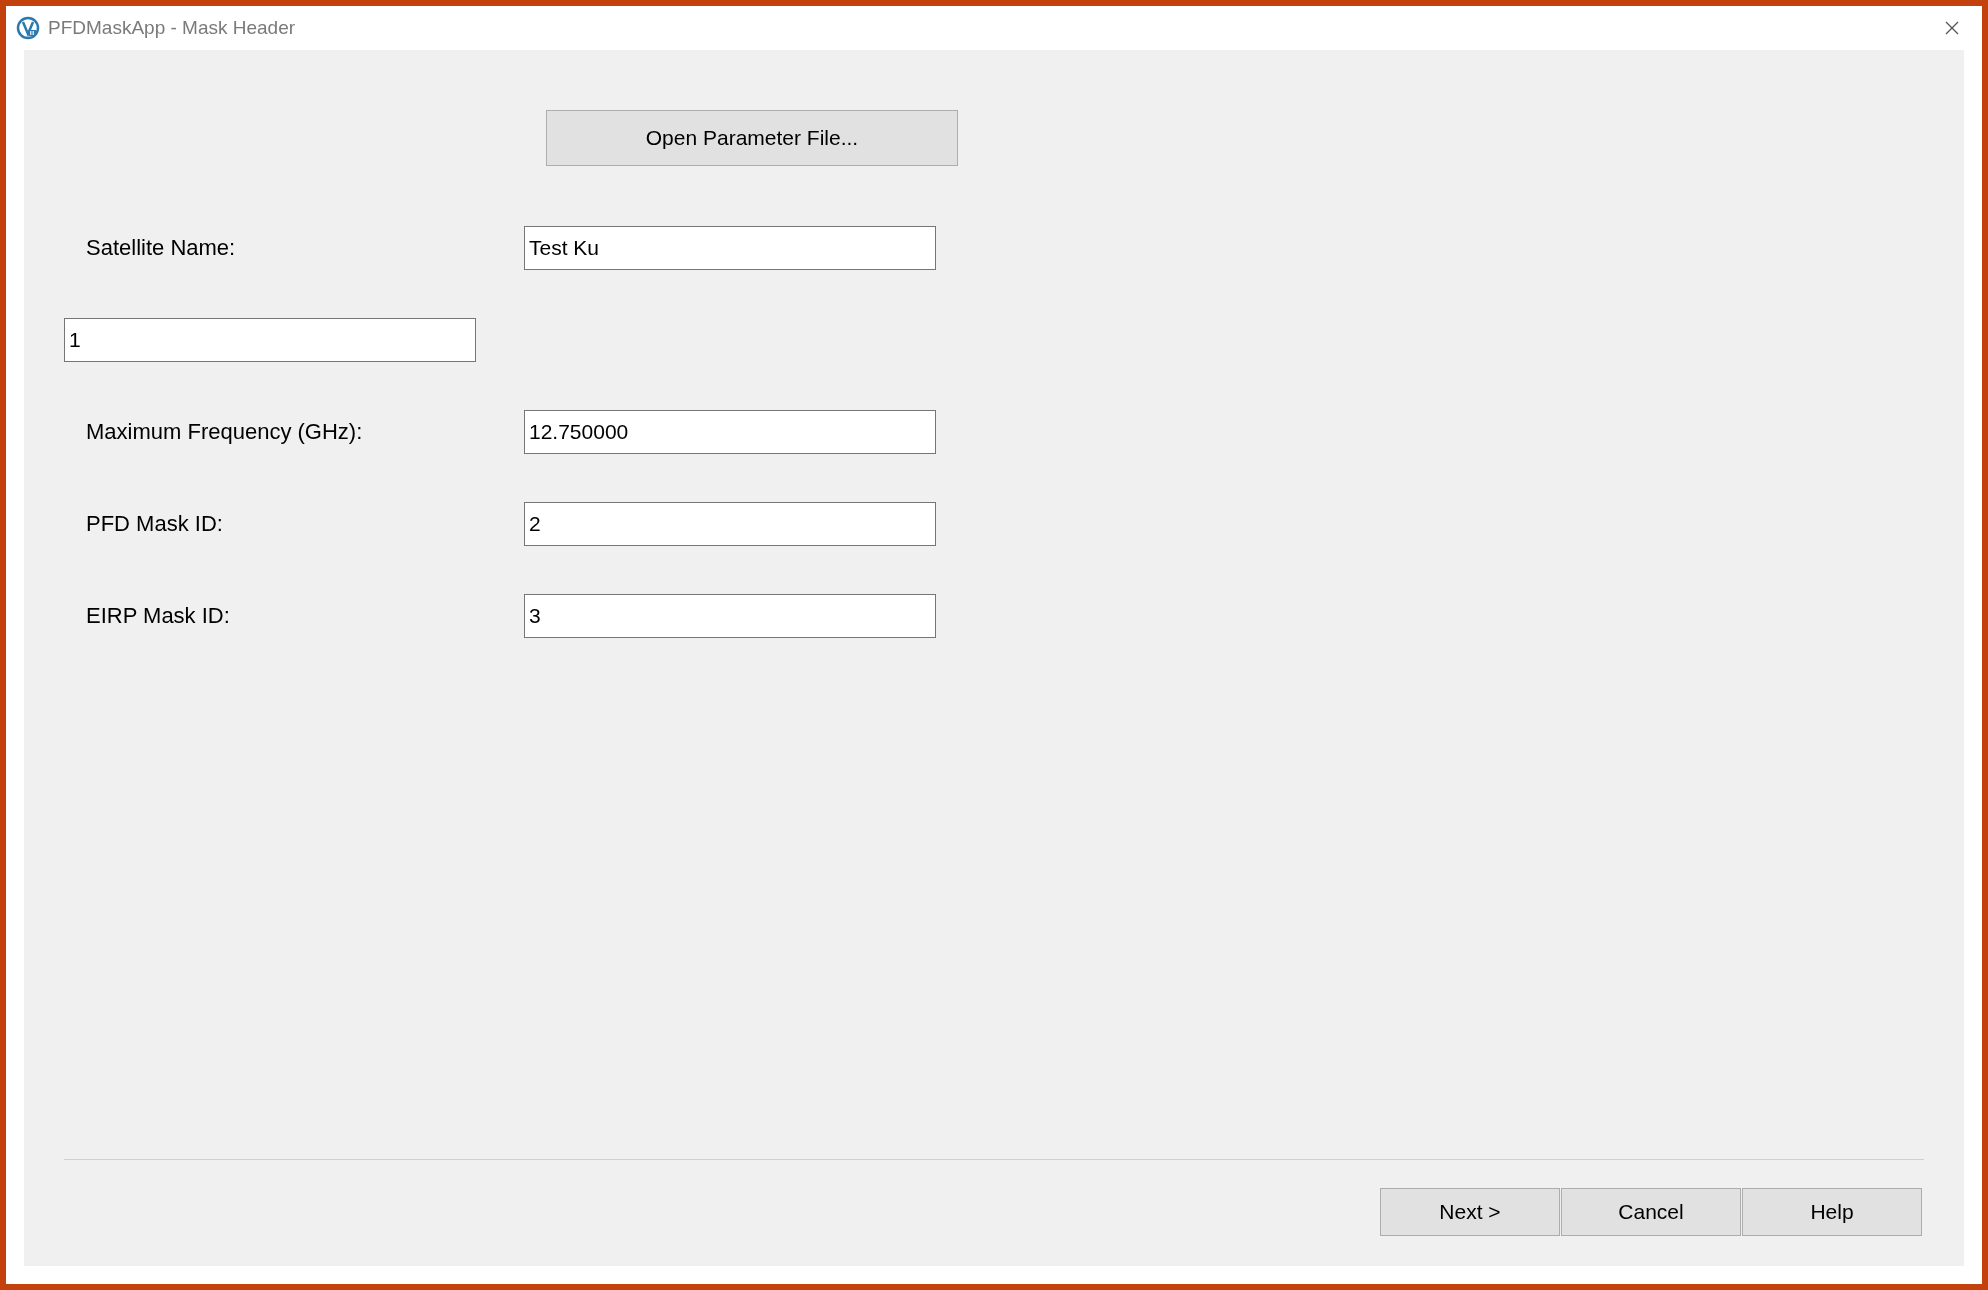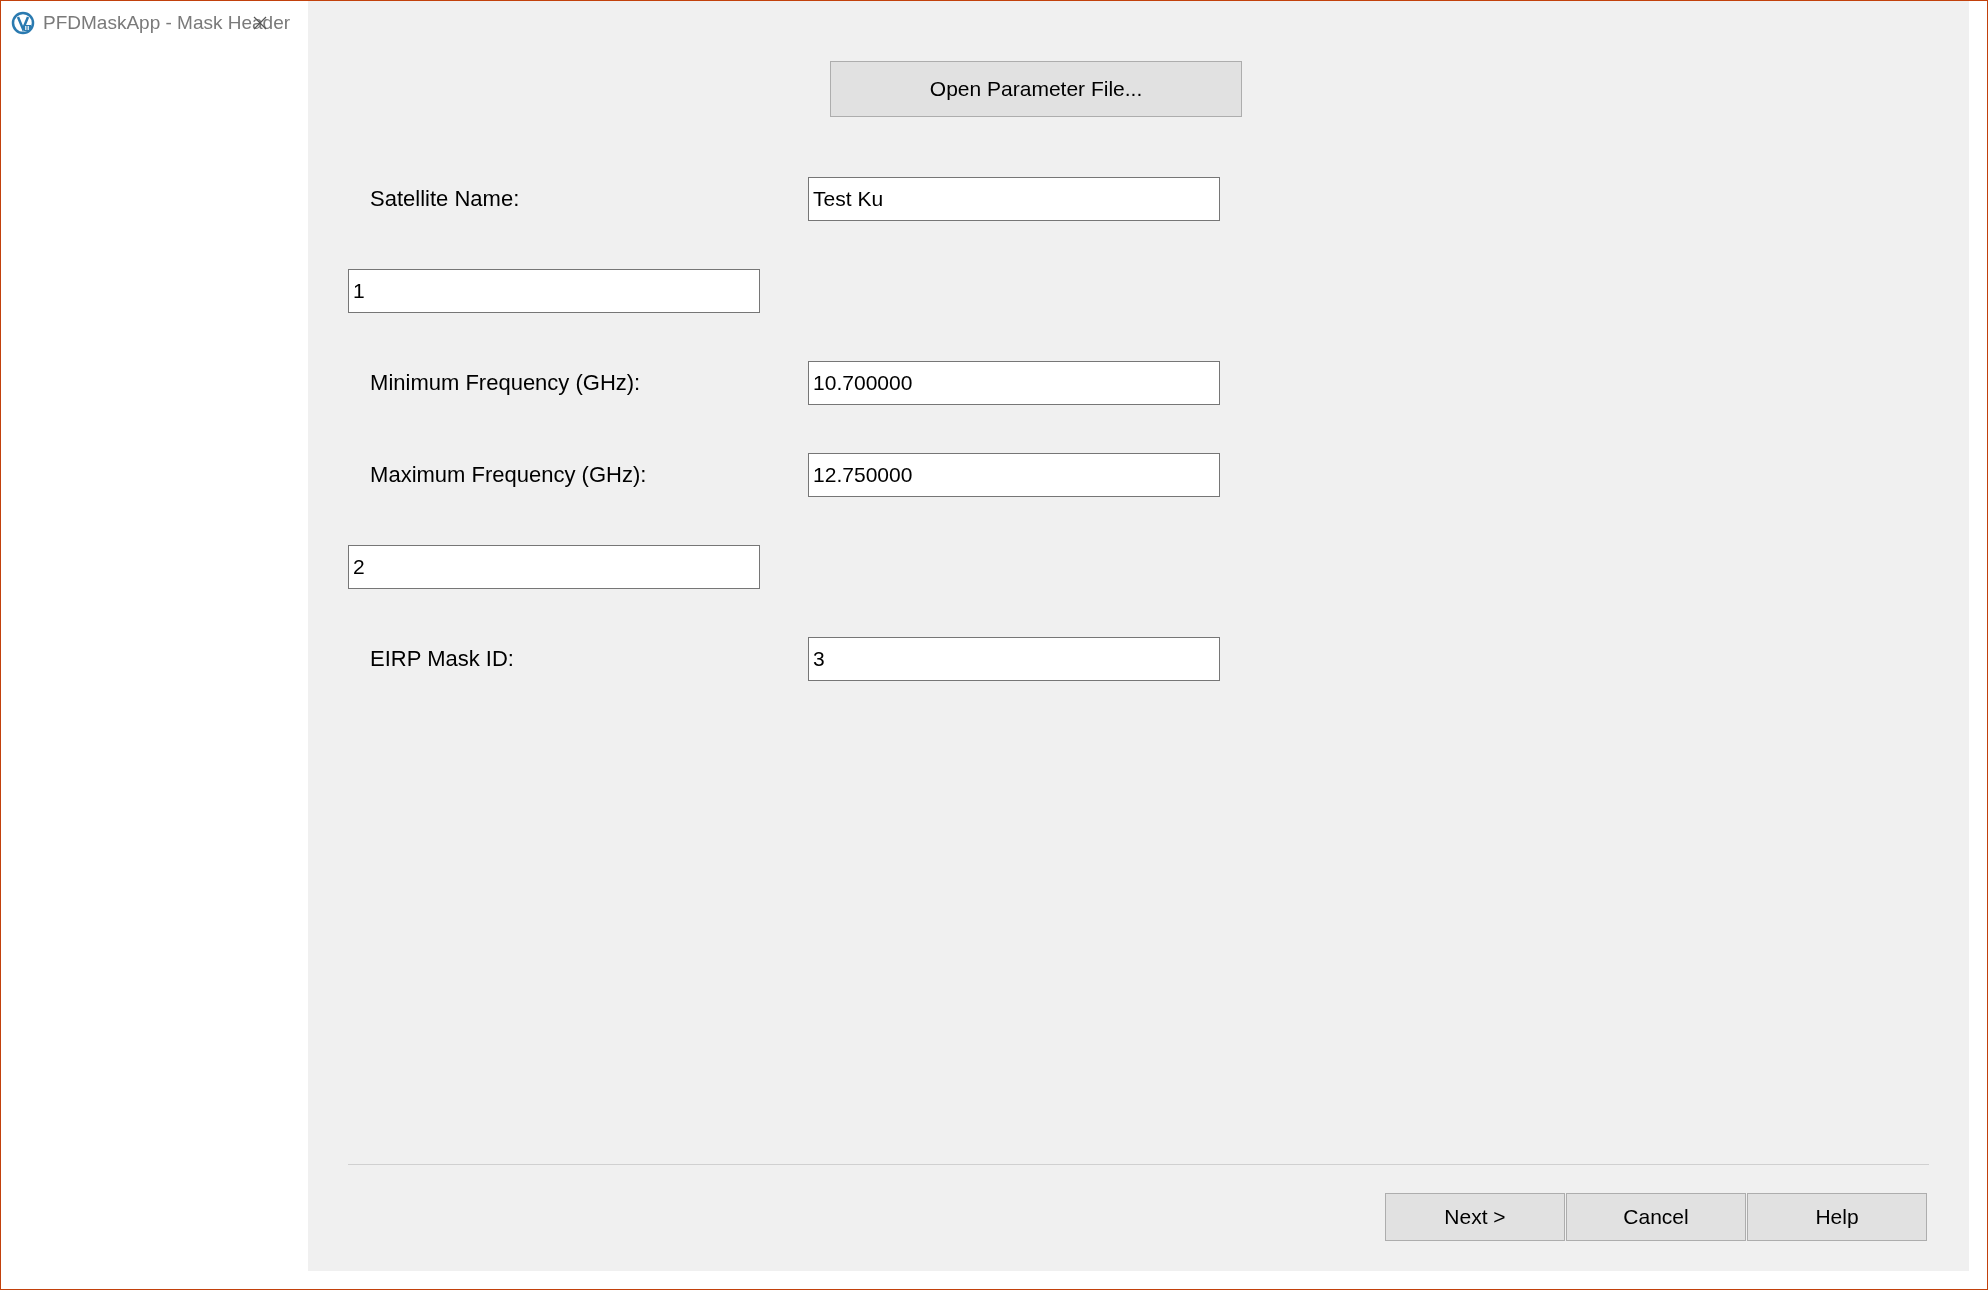--- a/index.html
+++ b/index.html
@@ -10,24 +10,24 @@
     body {
       font-family: "Segoe UI", Tahoma, sans-serif;
       background: #ffffff;
       width: 1988px;
       height: 1290px;
       overflow: hidden;
     }
     .window {
       width: 100%;
       height: 100%;
-      border: 1px solid #c2410c;
+      border: 6px solid #c2410c;
       background: #ffffff;
       display: flex;
-      flex-direction: row;
+      flex-direction: column;
     }
     .titlebar {
       height: 44px;
       background: #ffffff;
       display: flex;
       align-items: center;
       padding-left: 10px;
       position: relative;
     }
     .app-icon {
@@ -161,31 +161,28 @@
 
       <div class="form-row">
         <label class="form-label">Satellite Name:</label>
         <input type="text" class="form-input" value="Test Ku" style="">
       </div>
 
       <div class="form-row">
         <input type="text" class="form-input" value="1" style="">
       </div>
 
-      <div class="form-row">
-        <label class="form-label">Minimum Frequency (GHz):</label>
-        <input type="text" class="form-input" value="10.700000" style="">
-      </div>
 
       <div class="form-row">
         <label class="form-label">Maximum Frequency (GHz):</label>
         <input type="text" class="form-input" value="12.750000" style="">
       </div>
 
       <div class="form-row">
+        <label class="form-label">PFD Mask ID:</label>
         <input type="text" class="form-input" value="2" style="">
       </div>
 
       <div class="form-row">
         <label class="form-label">EIRP Mask ID:</label>
         <input type="text" class="form-input" value="3" style="">
       </div>
 
     </div>
 

